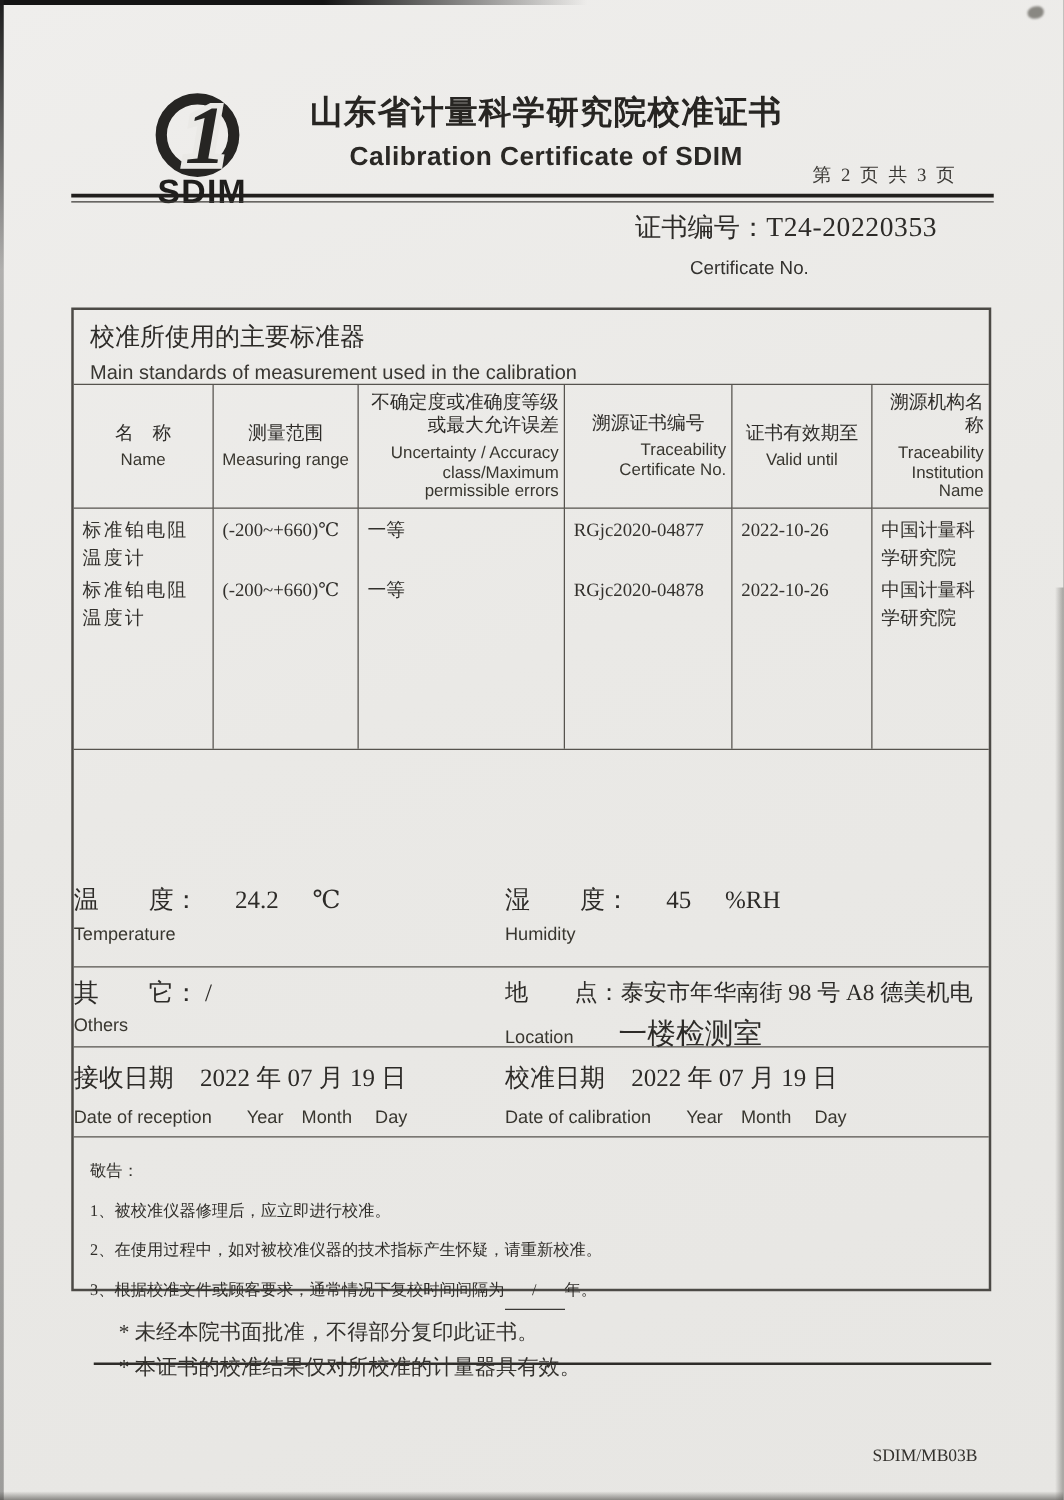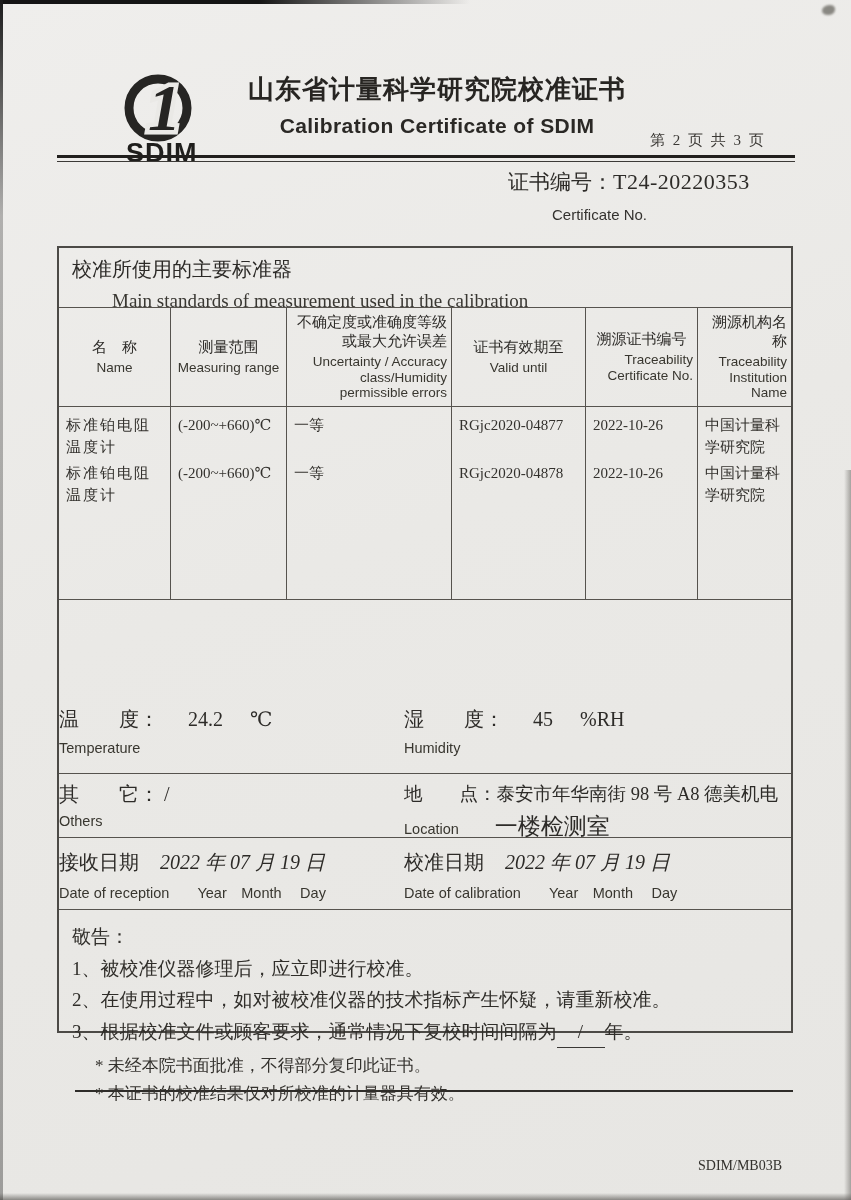--- a/index.html
+++ b/index.html
@@ -34,21 +34,21 @@
   .cert-no-line { position:absolute; left:508px; top:168px; font-size:21px; color:#2d2b28; }
   .cert-no-line .val { font-size:22px; letter-spacing:.5px; }
   .cert-no-en { position:absolute; left:552px; top:206px;
     font-family:"Liberation Sans","DejaVu Sans",sans-serif; font-size:15px; color:#34322f; }
 
   
   .outer-box { position:absolute; left:57px; top:246px; width:736px; height:787px;
     border:2px solid #4c4a46; }
   .sec { position:absolute; left:0; right:0; border-bottom:1.5px solid #56534e; }
   .sec-title-zh { font-size:20px; color:#2c2a27; }
-  .sec-title-en { font-family:Liberation Serif, serif; font-size:19px; color:#393732;margin-left:40px; }
+  .sec-title-en { font-family:Liberation Sans, sans-serif; font-size:16px; color:#393732; }
 
   .sec-a { top:0; height:60px; padding:8px 13px 0; }
   .sec-a .sec-title-en { margin-top:7px; }
 
   
   .std-table { position:absolute; top:60px; left:0; right:0; height:292px;
     border-bottom:1.5px solid #56534e;
     display:grid; grid-template-columns:112px 116px 165px 134px 112px 1fr;
     grid-template-rows:99px 1fr; }
   .std-table .hcell { border-right:1.5px solid #56534e; border-bottom:1.5px solid #56534e;
@@ -76,27 +76,27 @@
   .env-en { font-family:"Liberation Sans","DejaVu Sans",sans-serif; font-size:14.5px;
     color:#38362f; margin-top:7px; }
 
   .sec-d { top:444px; height:82px; padding-top:14px; }
   .sec-e { top:526px; height:64px; padding-top:7px;justify-content:center; }
   .sec-e .env-en { margin-top:5px; }
   .loc-line2 .cjk { font-size:23px; color:#2d2b28; margin-left:32px;
     font-family:"Liberation Serif","DejaVu Serif",serif; }
   .sec-f { top:590px; height:72px; padding-top:11px; }
   .date-zh { font-size:20px; color:#2c2a27; }
-  .date-zh .v { margin-left:16px;font-style:italic; }
+  .date-zh .v { margin-left:16px; }
   .date-en { font-family:"Liberation Sans","DejaVu Sans",sans-serif; font-size:14.5px;
     color:#38362f; margin-top:8px; }
   .date-en .units { margin-left:24px;margin-top:29px; }
 
   .sec-g { top:662px; bottom:0; border-bottom:none; padding:11px 13px 0; }
-  .notice-line { font-size:19px; line-height:31.5px; color:#302e2a; }
+  .notice-line { font-size:13px; line-height:31.5px; color:#302e2a; }
   .blank-slash { display:inline-block; width:48px; text-align:center;
     border-bottom:1.5px solid #3a3835; }
 
   
   .footer-rule { position:absolute; left:75px; top:1090px; width:718px;
     border-top:2px solid #2e2c29; }
   .footer-notes { position:absolute; left:95px; top:1052px; font-size:17px;
     line-height:28px; color:#33312d; }
   .form-code { position:absolute; left:698px; top:1158px; font-size:14px; color:#33312d; }
 </style>
@@ -141,29 +141,29 @@
       <div class="hcell">
         <span class="zh">名　称</span>
         <span class="en">Name</span>
       </div>
       <div class="hcell">
         <span class="zh">测量范围</span>
         <span class="en">Measuring range</span>
       </div>
       <div class="hcell">
         <span class="zh">不确定度或准确度等级或最大允许误差</span>
-        <span class="en">Uncertainty / Accuracy class/Humidity permissible errors</span>
+        <span class="en">Uncertainty / Accuracy class/Maximum permissible errors</span>
+      </div>
+      <div class="hcell">
+        <span class="zh">溯源证书编号</span>
+        <span class="en">Traceability Certificate No.</span>
       </div>
       <div class="hcell">
         <span class="zh">证书有效期至</span>
         <span class="en">Valid until</span>
-      </div>
-      <div class="hcell">
-        <span class="zh">溯源证书编号</span>
-        <span class="en">Traceability Certificate No.</span>
       </div>
       <div class="hcell">
         <span class="zh">溯源机构名称</span>
         <span class="en">Traceability Institution Name</span>
       </div>
 
       <div class="bcell c-name">
         <div class="rowtxt">标准铂电阻温度计</div>
         <div class="rowtxt">标准铂电阻温度计</div>
       </div>

